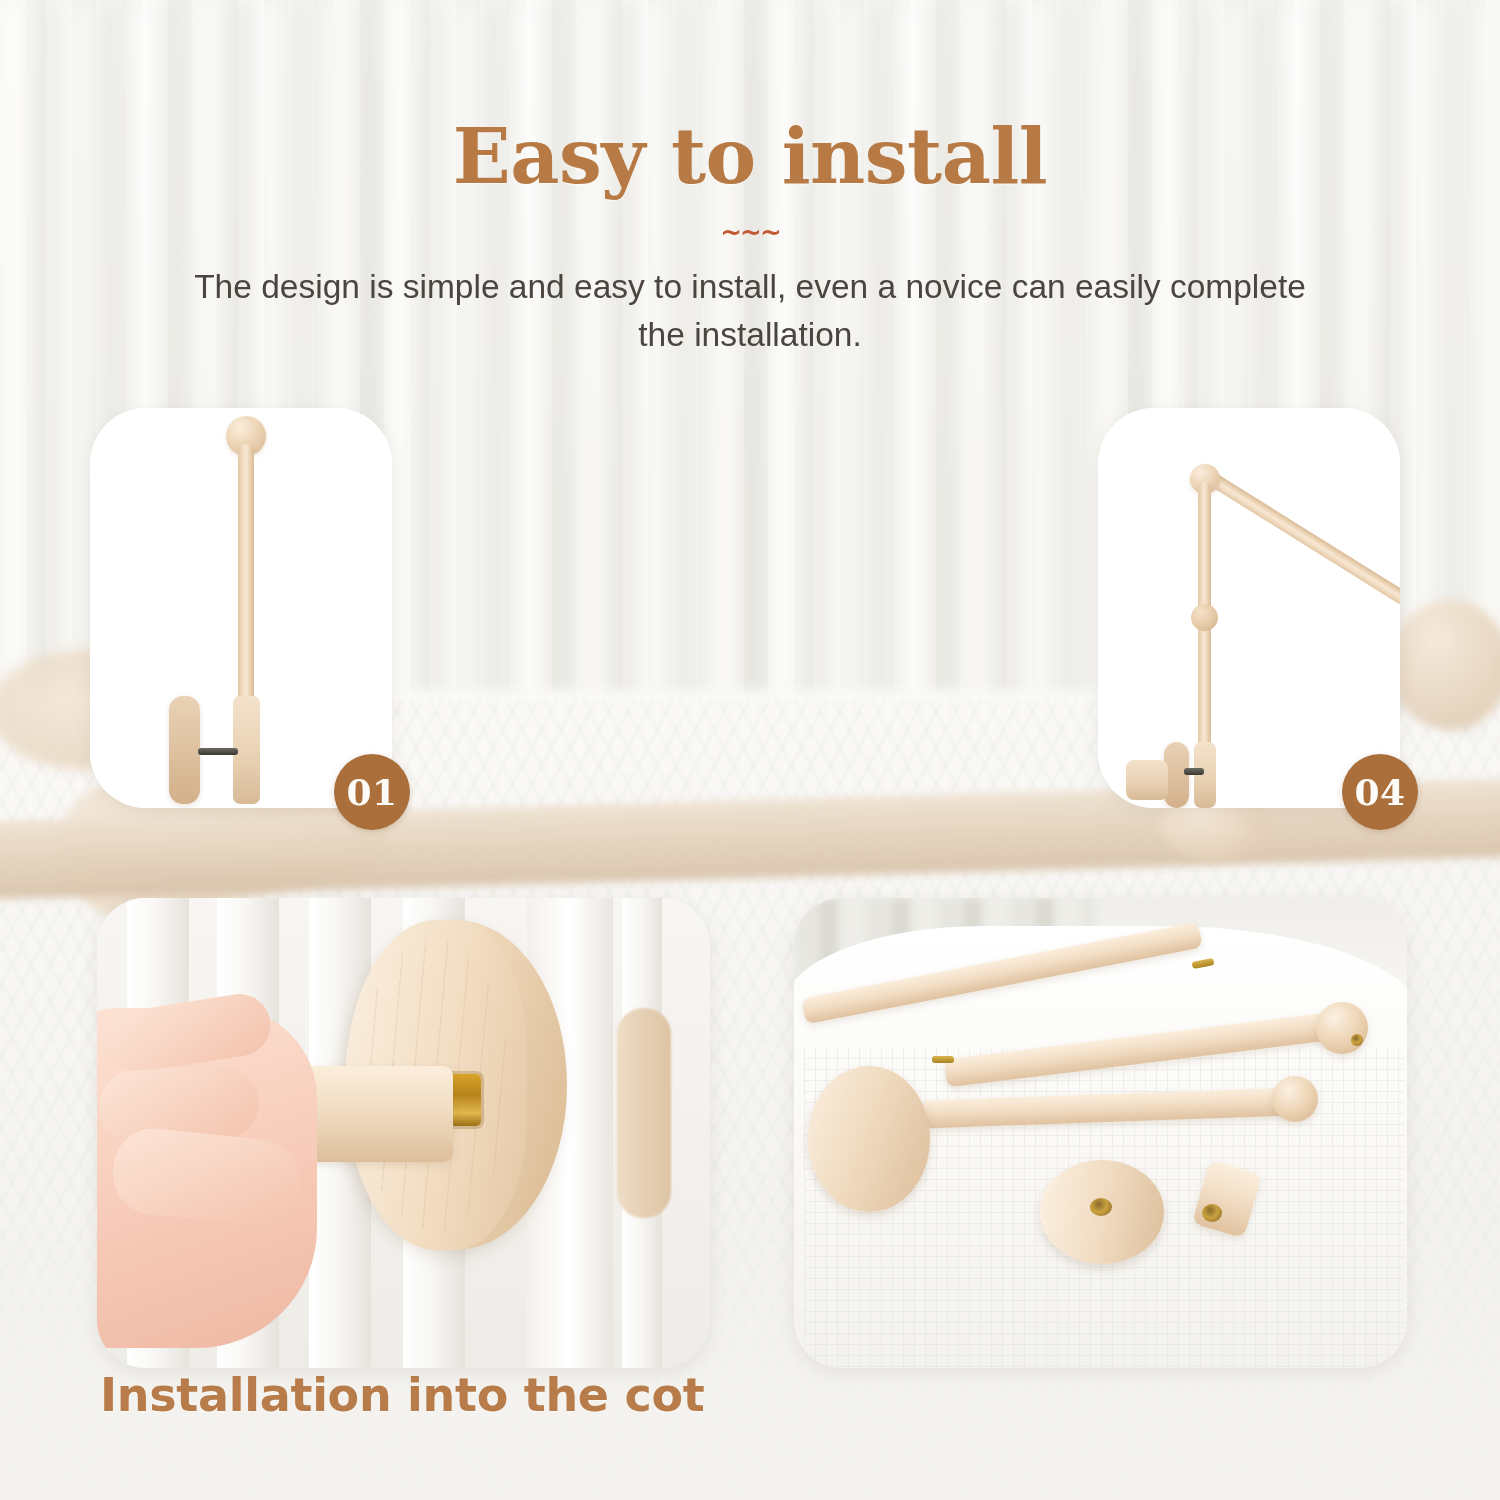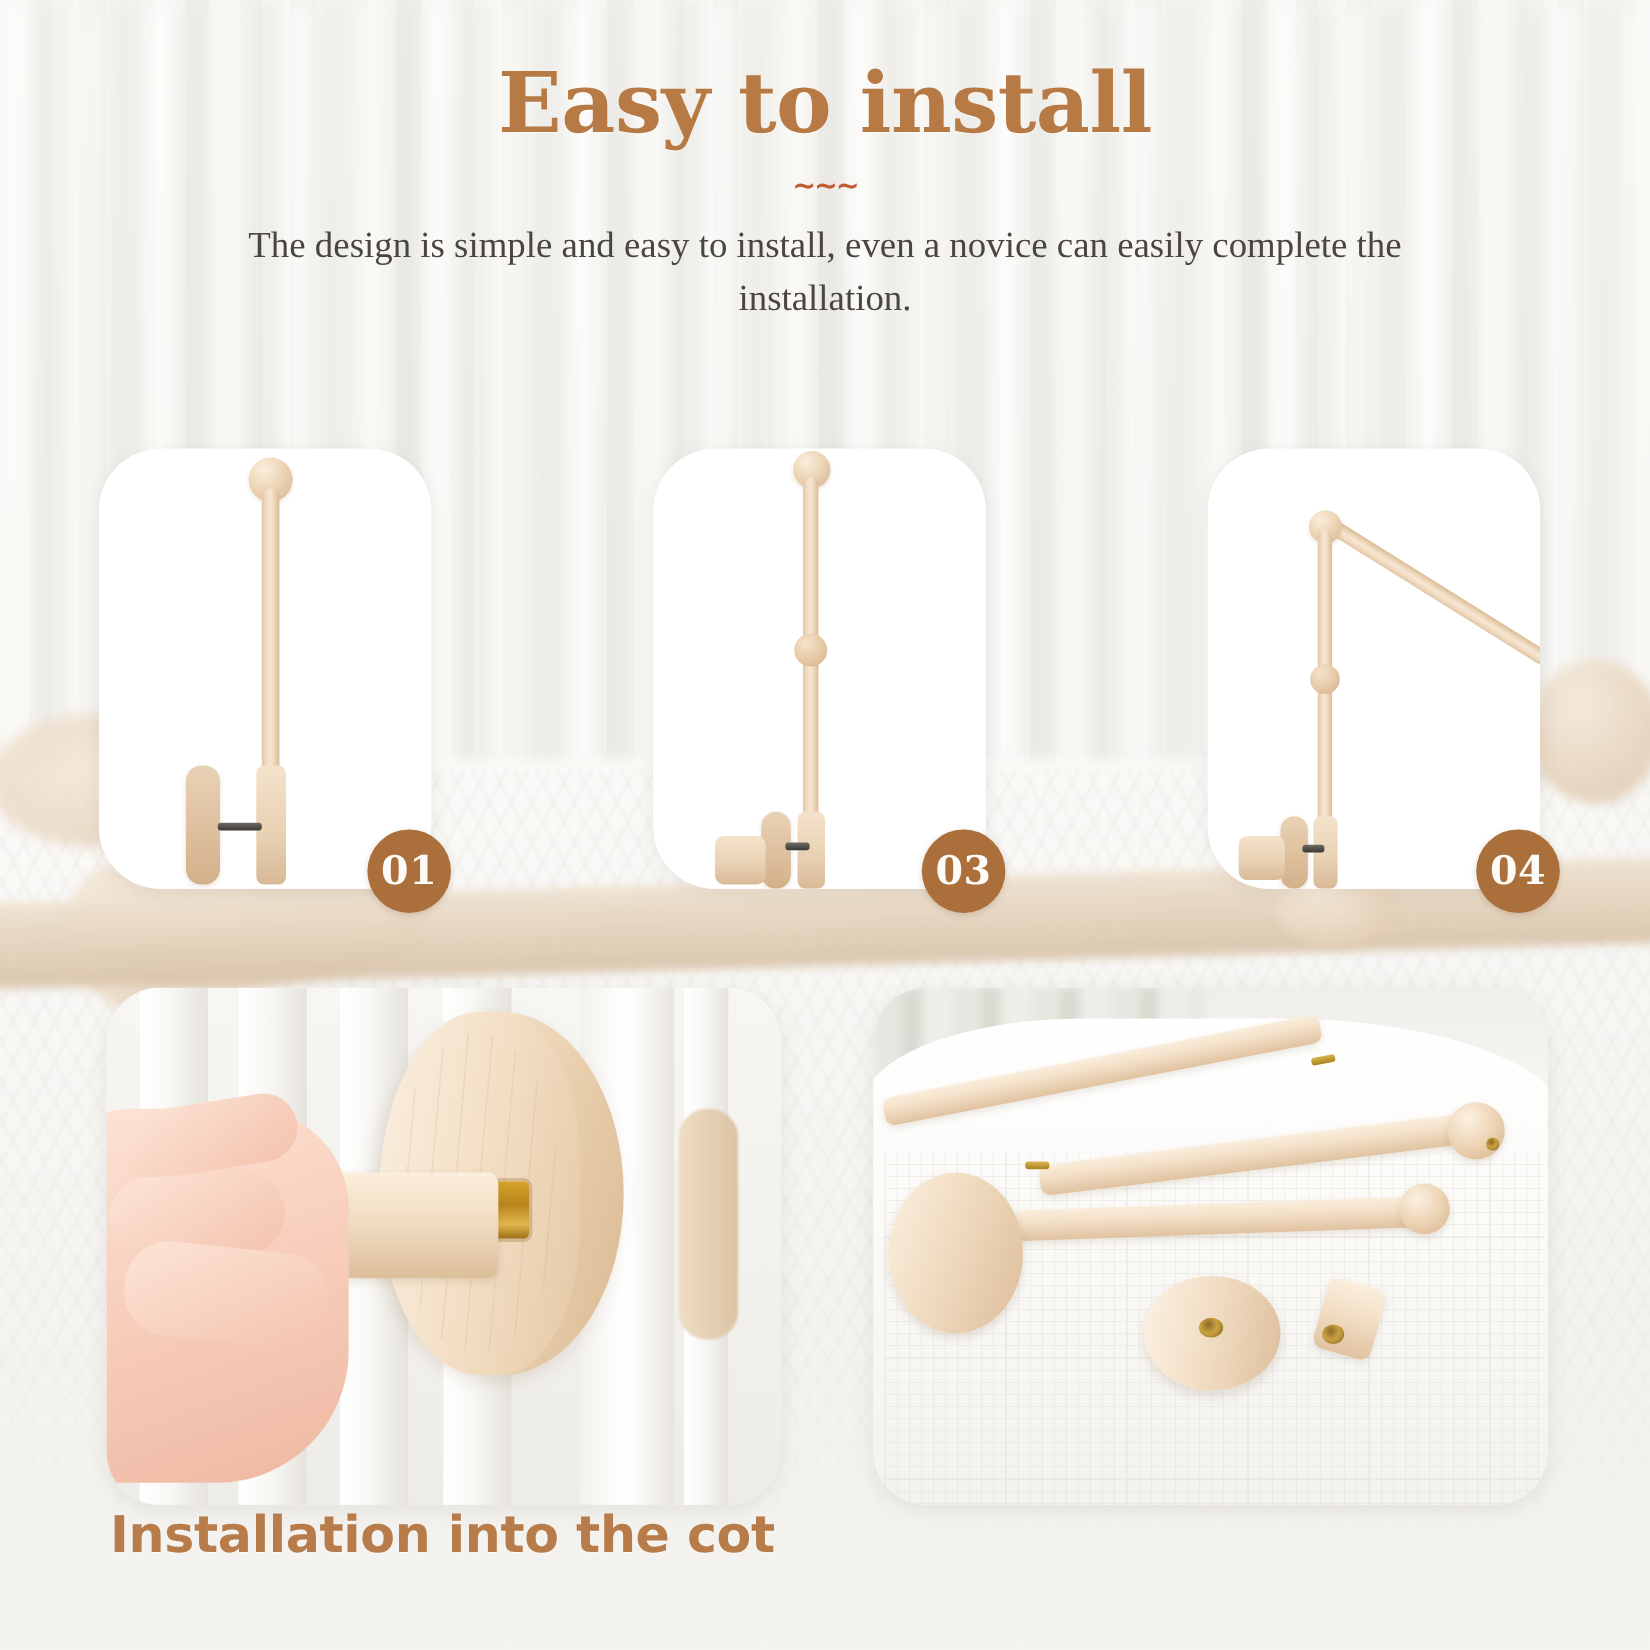--- a/index.html
+++ b/index.html
@@ -80,33 +80,33 @@
   }
 
   
   .header{position:absolute;left:0;top:0;width:1500px;text-align:center;}
   .title{
     font-family:"DejaVu Serif", serif;
     font-weight:700;
     font-size:76px;
     letter-spacing:-.5px;
     color:#b77a44;
-    margin:0;padding-top:56px;line-height:1;
+    margin:0;padding-top:119px;line-height:1;
     text-shadow:0 1px 0 rgba(255,255,255,.6);
   }
   .squiggle{
     margin:26px auto 0;width:90px;height:22px;
     display:flex;align-items:center;justify-content:center;
     color:#c25a33;font-size:26px;font-weight:700;letter-spacing:-2px;
     font-family:"DejaVu Sans", sans-serif;
   }
   .subtitle{
     margin:20px auto 0;width:1130px;
     font-size:33.5px;line-height:1.42;
-    color:#4b4540;font-weight:400;font-family:Liberation Serif, serif;
+    color:#4b4540;font-weight:400;
   }
 
   
   .steps{
     position:absolute;left:90px;top:408px;
     width:1310px;height:400px;
     display:flex;justify-content:space-between;
   }
   .step-card{
     position:relative;
@@ -322,32 +322,20 @@
         <div class="ball" style="left:136px;top:8px;width:40px;height:40px;"></div>
         <div class="rod" style="left:148px;top:36px;width:16px;height:312px;"></div>
         <div class="peg" style="left:143px;top:288px;width:27px;height:108px;border-radius:7px;"></div>
         <div class="disc-edge" style="left:79px;top:288px;width:31px;height:108px;"></div>
         <div class="screw" style="left:108px;top:340px;width:40px;"></div>
       </div>
       <div class="badge">01</div>
     </div>
 
 
-    <div class="step-card">
-      <div class="step-clip">
-        <div class="ball" style="left:127px;top:2px;width:34px;height:34px;"></div>
-        <div class="rod" style="left:136px;top:26px;width:14px;height:340px;"></div>
-        <div class="joint" style="left:128px;top:168px;width:30px;height:30px;"></div>
-        <div class="peg" style="left:131px;top:330px;width:25px;height:70px;border-radius:7px;"></div>
-        <div class="disc-edge" style="left:98px;top:330px;width:27px;height:70px;"></div>
-        <div class="peg" style="left:56px;top:352px;width:46px;height:44px;border-radius:8px;"></div>
-        <div class="screw" style="left:120px;top:358px;width:22px;"></div>
-      </div>
-      <div class="badge">03</div>
-    </div>
 
     <div class="step-card">
       <div class="step-clip">
         <div class="rod" style="left:108px;top:-2px;width:14px;height:240px;
                                 transform:rotate(-58deg);transform-origin:7px 7px;
                                 left:104px;top:62px;"></div>
         <div class="ball" style="left:92px;top:56px;width:30px;height:30px;"></div>
         <div class="rod" style="left:100px;top:74px;width:13px;height:318px;"></div>
         <div class="joint" style="left:93px;top:196px;width:27px;height:27px;"></div>
         <div class="peg" style="left:96px;top:334px;width:22px;height:66px;border-radius:7px;"></div>

